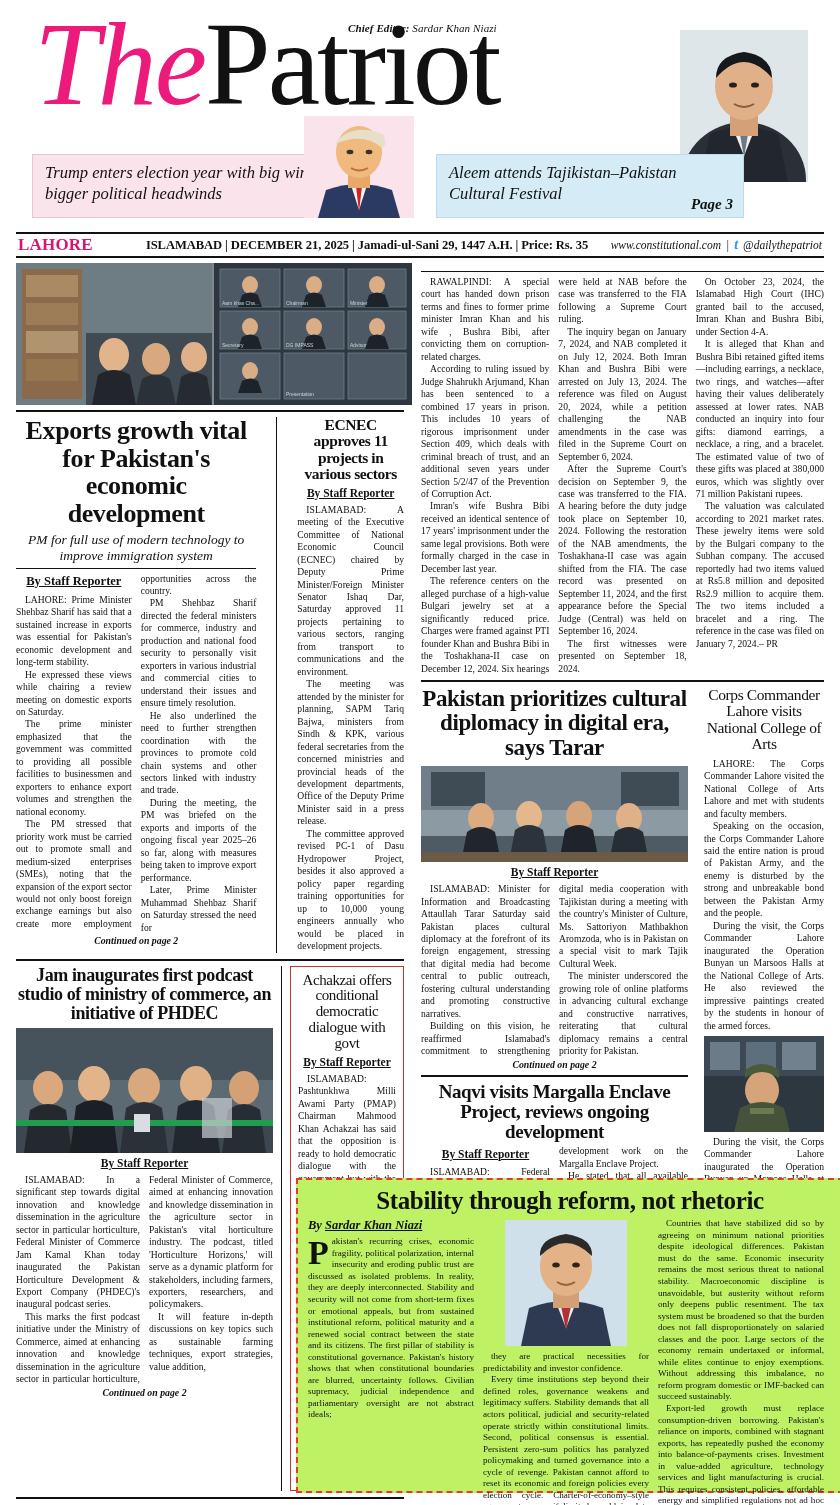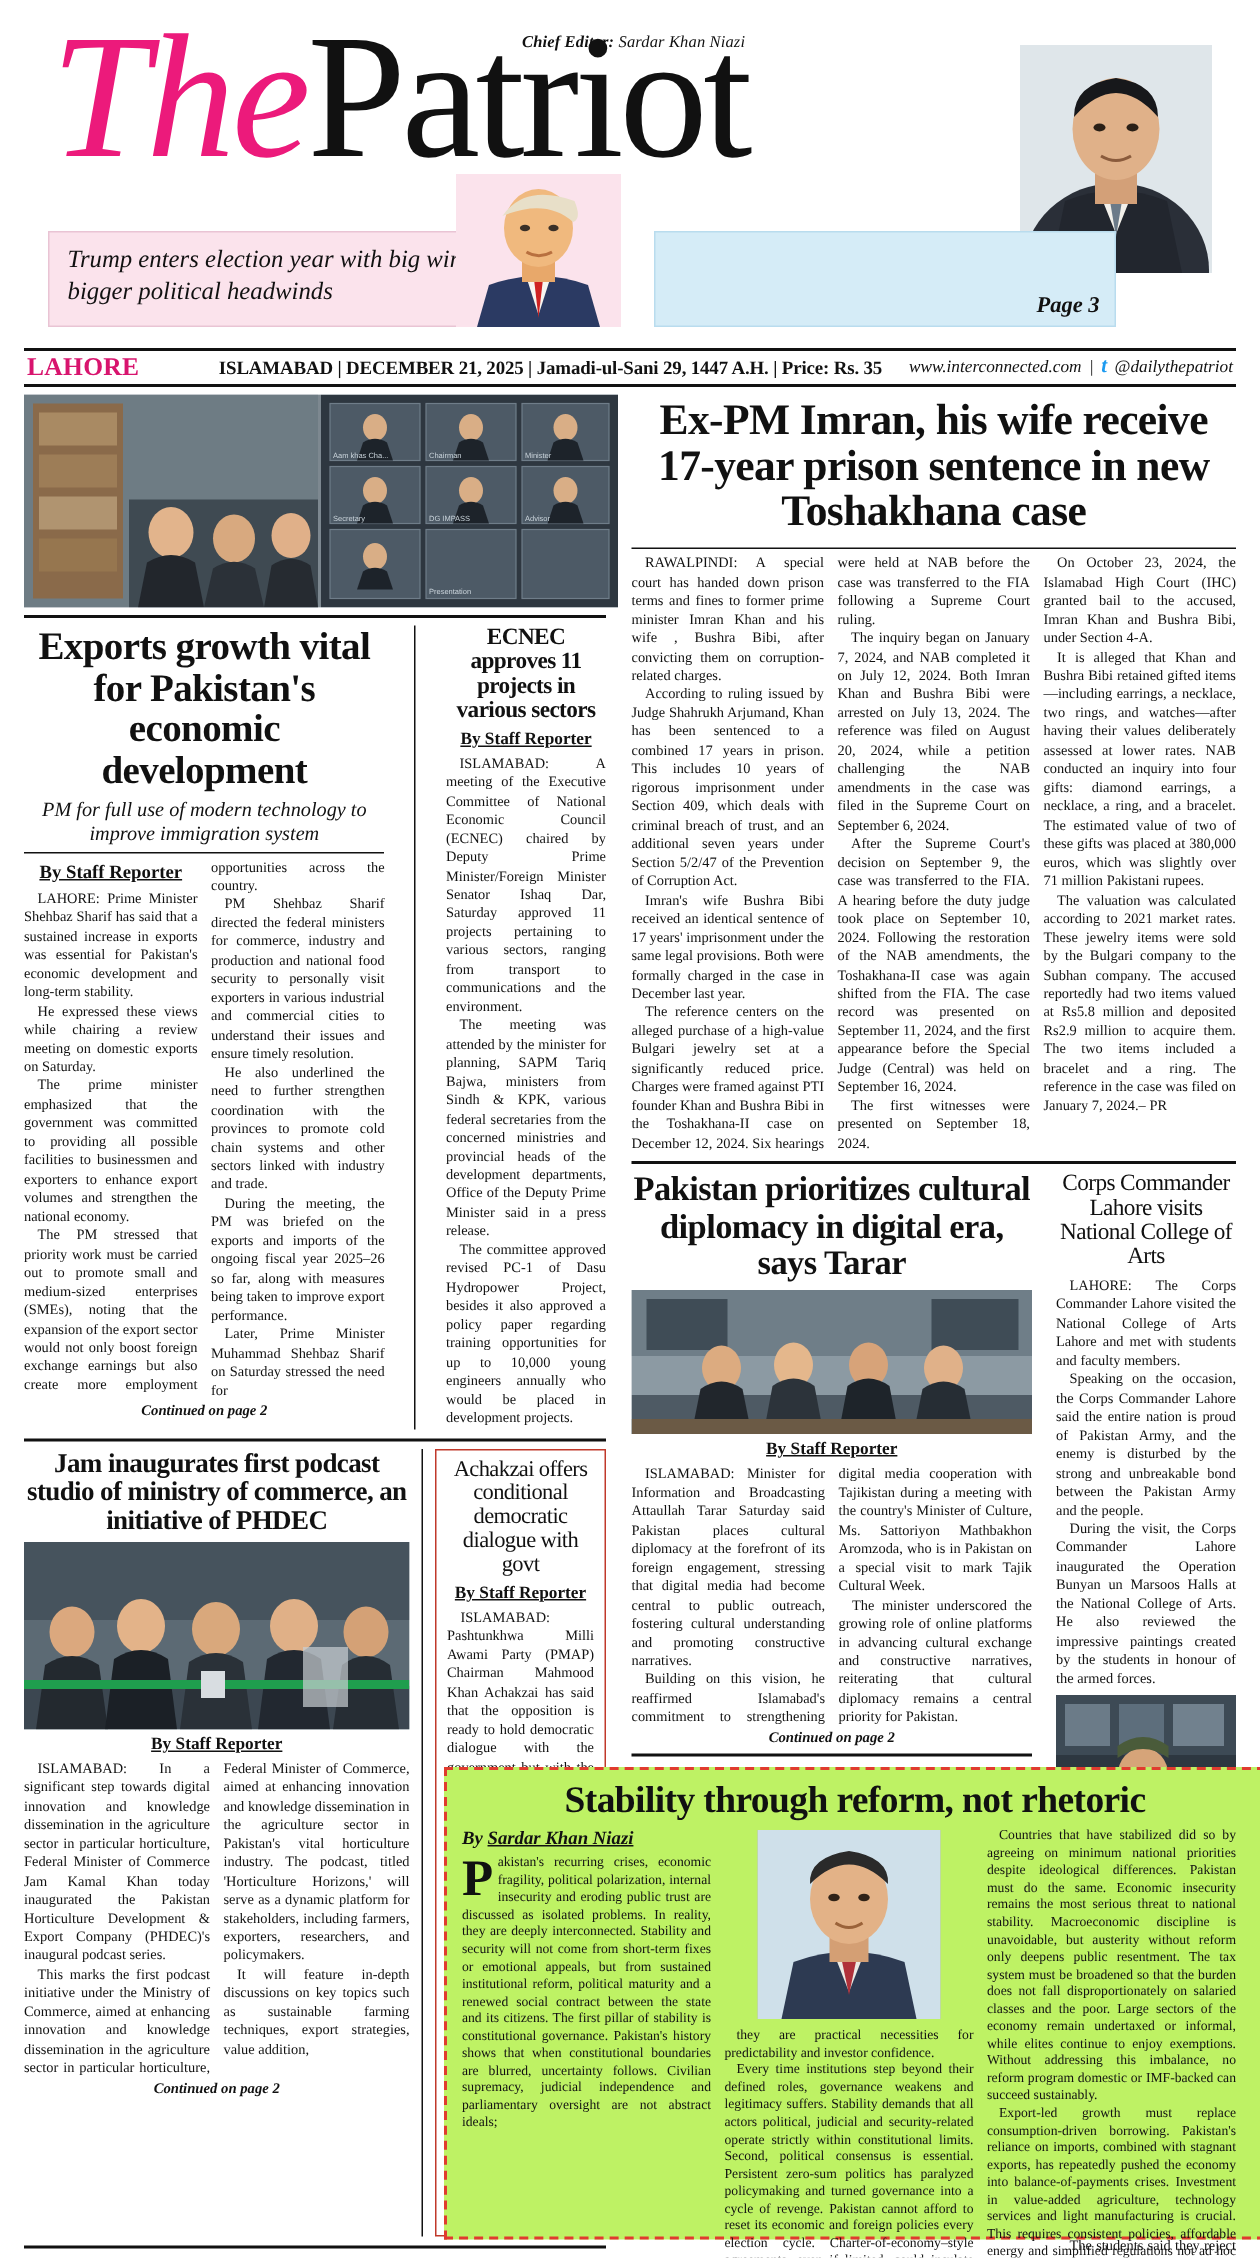--- a/index.html
+++ b/index.html
@@ -179,29 +179,30 @@
         <rect x="44" y="54" width="22" height="18" fill="#e8a86a"></rect>
         <ellipse cx="55" cy="36" rx="23" ry="26" fill="#f0b97e"></ellipse>
         <path d="M31 28 Q46 6 79 18 Q84 30 78 32 Q60 16 31 28 Z" fill="#e8dfc8"></path>
         <ellipse cx="46" cy="36" rx="3.4" ry="2.2" fill="#3a3028"></ellipse>
         <ellipse cx="65" cy="36" rx="3.4" ry="2.2" fill="#3a3028"></ellipse>
         <path d="M47 52 Q55 57 64 52" stroke="#b8703f" stroke-width="2" fill="none"></path>
       </svg>
     </div>
 
     <div class="teaser teaser-right">
+      <div class="teaser-text">Aleem attends Tajikistan–Pakistan Cultural Festival</div>
       <div class="teaser-page">Page 3</div>
     </div>
   </div>
 
   <div class="datebar">
     <span class="sunday">LAHORE</span>
     <span class="dateinfo">ISLAMABAD | DECEMBER 21, 2025 | Jamadi-ul-Sani 29, 1447 A.H. | Price: Rs. 35</span>
     <span class="right">
-      <span>www.interconnected.com</span>
+      <span>www.constitutional.com</span>
       <span>|</span>
       <span class="tw-icon">t</span>
       <span>@dailythepatriot</span>
     </span>
   </div>
 
   <div class="main">
 
     <div class="col-left">
 
@@ -354,21 +355,20 @@
       <div>
         <div class="hl" style="font-size:19.5px;">Minister distributes 119 motorcycles among para-veterinary staff</div>
 
       </div>
     </div>
 
     <div class="vrule"></div>
 
     <div class="col-right">
 
-      <div class="hl" style="font-size:29px; margin-top:2px;">Ex-PM Imran, his wife receive 17-year prison sentence in new Toshakhana case</div>
       <div class="rule-thin" style="margin-top:8px;"></div>
       <div class="threecol body">
         <p>RAWALPINDI: A special court has handed down prison terms and fines to former prime minister Imran Khan and his wife , Bushra Bibi, after convicting them on corruption-related charges.</p>
         <p>According to ruling issued by Judge Shahrukh Arjumand, Khan has been sentenced to a combined 17 years in prison. This includes 10 years of rigorous imprisonment under Section 409, which deals with criminal breach of trust, and an additional seven years under Section 5/2/47 of the Prevention of Corruption Act.</p>
         <p>Imran's wife Bushra Bibi received an identical sentence of 17 years' imprisonment under the same legal provisions. Both were formally charged in the case in December last year.</p>
         <p>The reference centers on the alleged purchase of a high-value Bulgari jewelry set at a significantly reduced price. Charges were framed against PTI founder Khan and Bushra Bibi in the Toshakhana-II case on December 12, 2024. Six hearings were held at NAB before the case was transferred to the FIA following a Supreme Court ruling.</p>
         <p>The inquiry began on January 7, 2024, and NAB completed it on July 12, 2024. Both Imran Khan and Bushra Bibi were arrested on July 13, 2024. The reference was filed on August 20, 2024, while a petition challenging the NAB amendments in the case was filed in the Supreme Court on September 6, 2024.</p>
         <p>After the Supreme Court's decision on September 9, the case was transferred to the FIA. A hearing before the duty judge took place on September 10, 2024. Following the restoration of the NAB amendments, the Toshakhana-II case was again shifted from the FIA. The case record was presented on September 11, 2024, and the first appearance before the Special Judge (Central) was held on September 16, 2024.</p>
         <p>The first witnesses were presented on September 18, 2024.</p>
         <p>On October 23, 2024, the Islamabad High Court (IHC) granted bail to the accused, Imran Khan and Bushra Bibi, under Section 4-A.</p>

